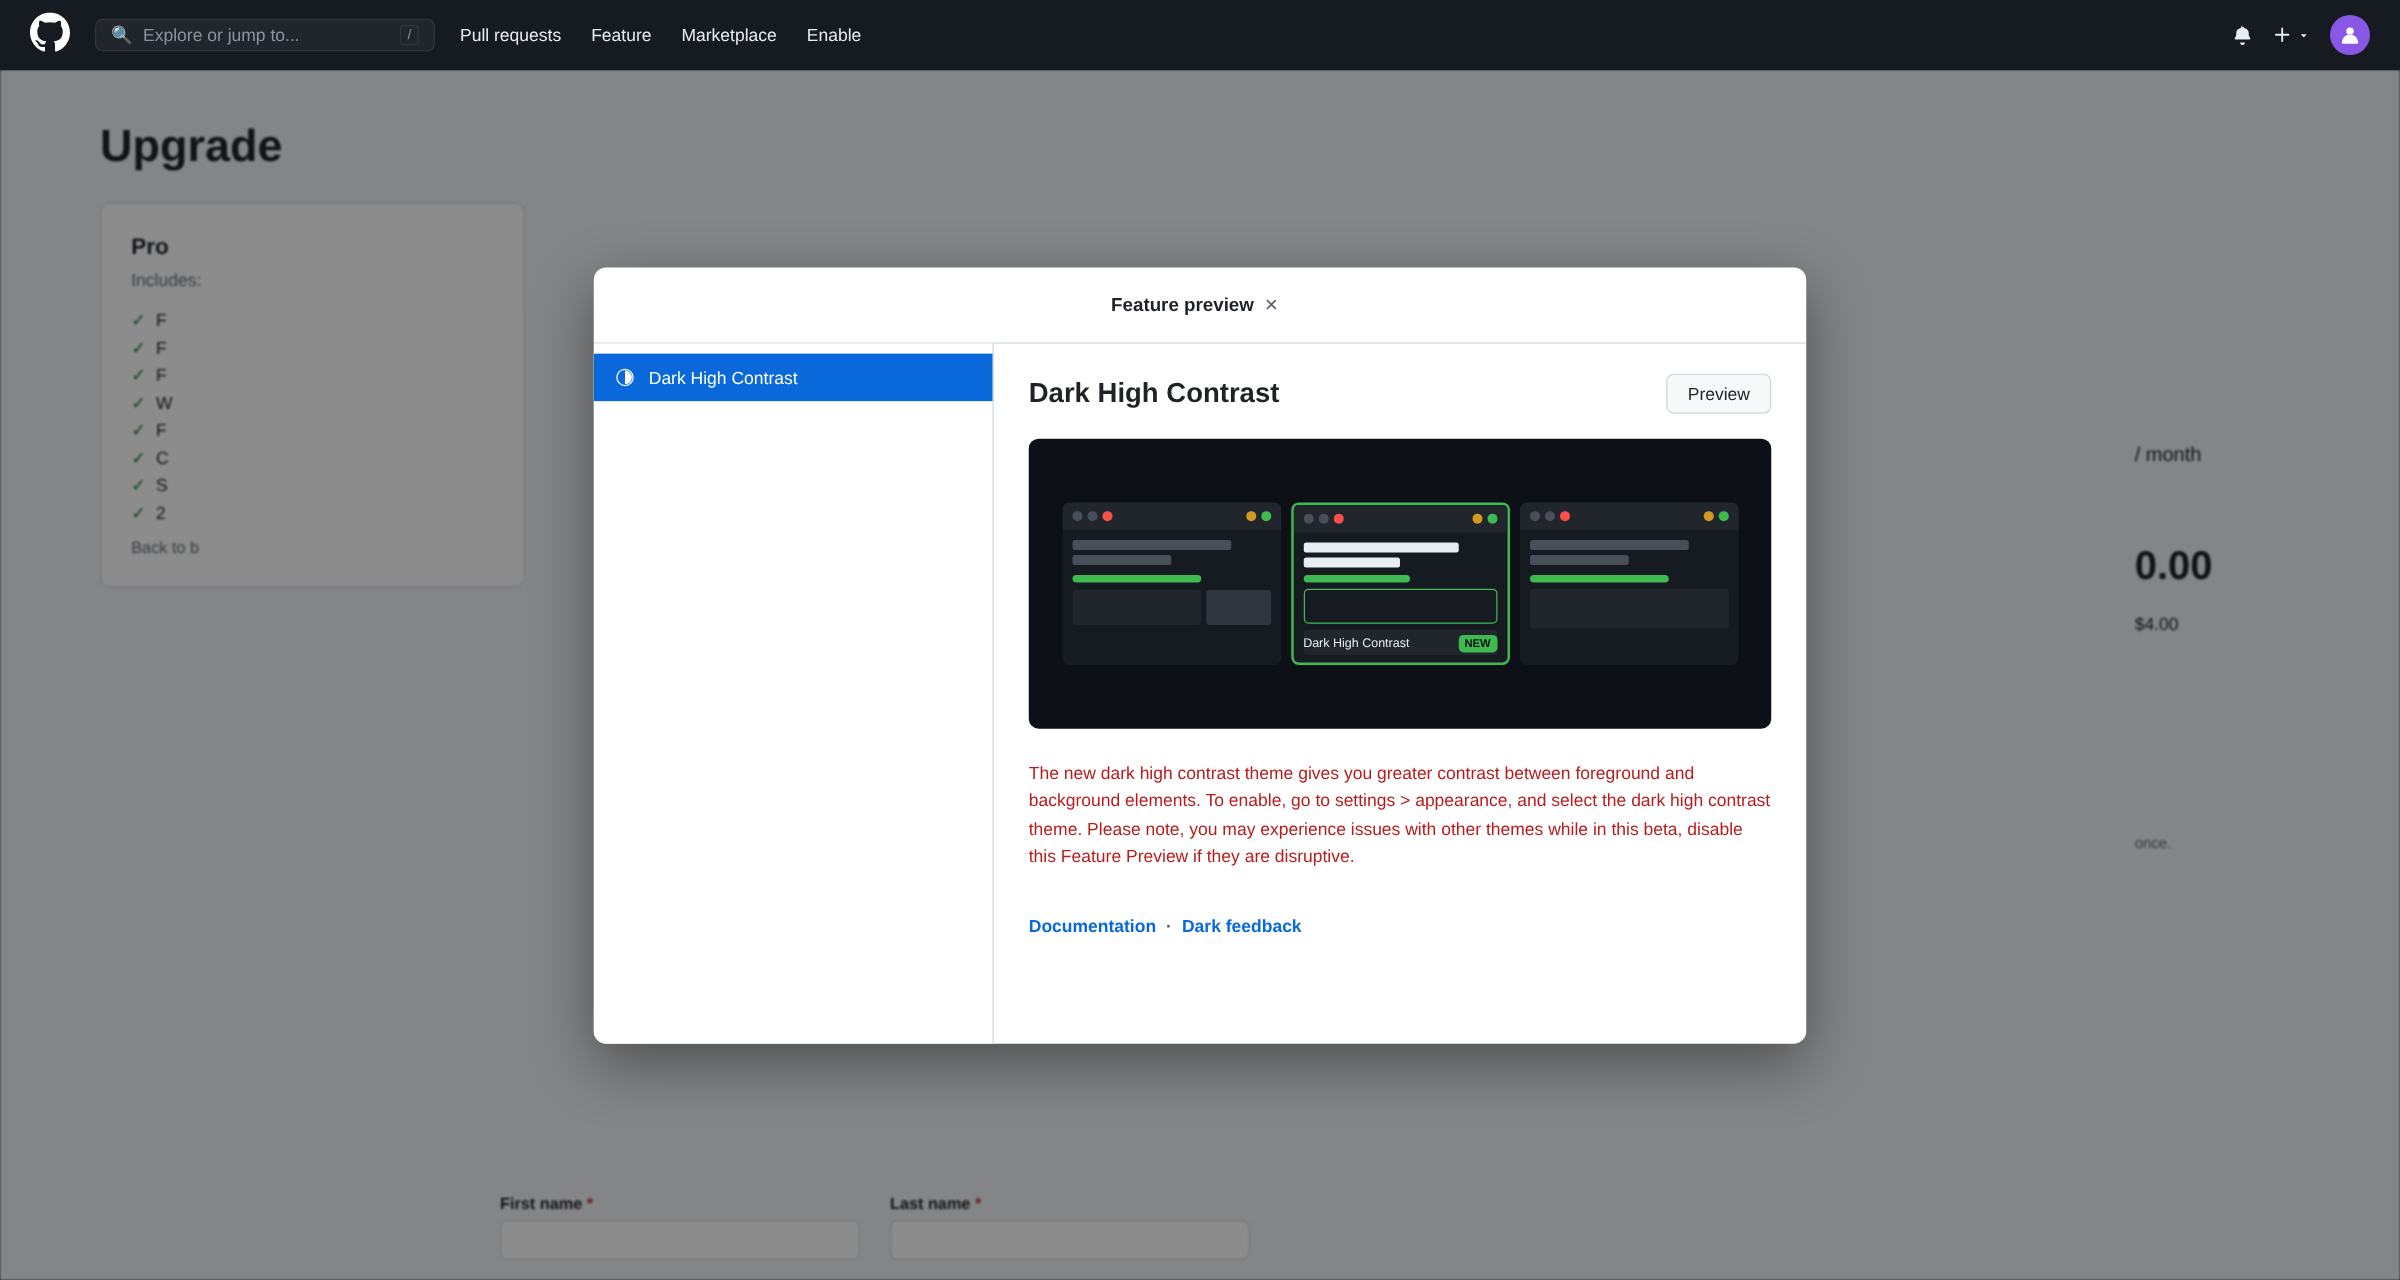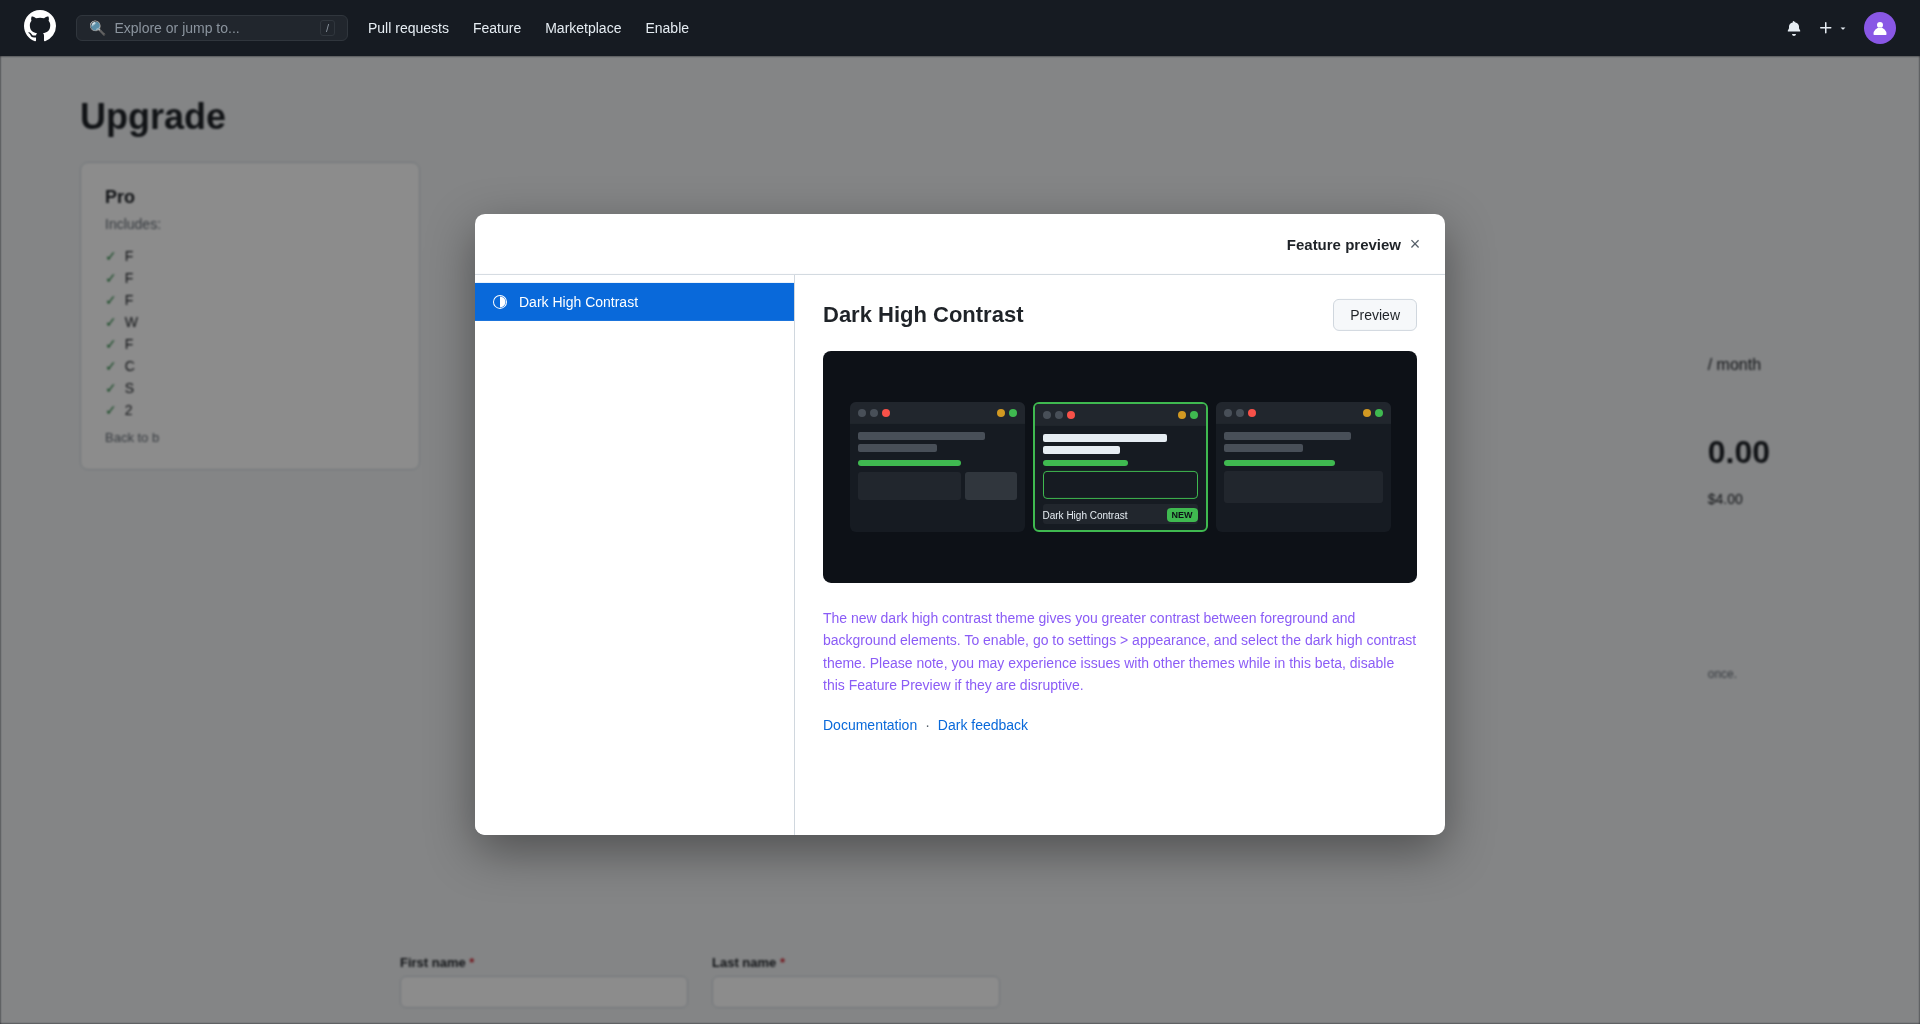--- a/index.html
+++ b/index.html
@@ -136,21 +136,21 @@
       background: #fff;
       border-radius: 10px;
       box-shadow: 0 16px 48px rgba(0,0,0,0.4);
       overflow: hidden;
     }
     .modal-header {
       padding: 16px 16px;
       border-bottom: 1px solid #d0d7de;
       display: flex;
       align-items: center;
-      justify-content: flex-end;
+      justify-content: center;
     }
     .modal-title {
       font-size: 15px;
       font-weight: 600;
       color: #1f2328;
     }
     .modal-close {
       background: none;
       border: none;
       cursor: pointer;
@@ -319,27 +319,28 @@
       font-size: 9px;
       font-weight: 700;
       padding: 2px 5px;
       border-radius: 4px;
     }
 
     
     .feature-description {
       font-size: 14px;
       line-height: 1.6;
-      color: #8b5cf6;
-      margin-bottom: 20px;
+      color: #b91c1c;
+      margin-bottom: 36px;
     }
     .feature-links {
       display: flex;
       gap: 8px;
       font-size: 14px;
+      font-weight: bold;
     }
     .feature-link {
       color: #0969da;
       text-decoration: none;
       cursor: pointer;
     }
     .feature-link-sep {
       color: #57606a;
     }
   </style>

